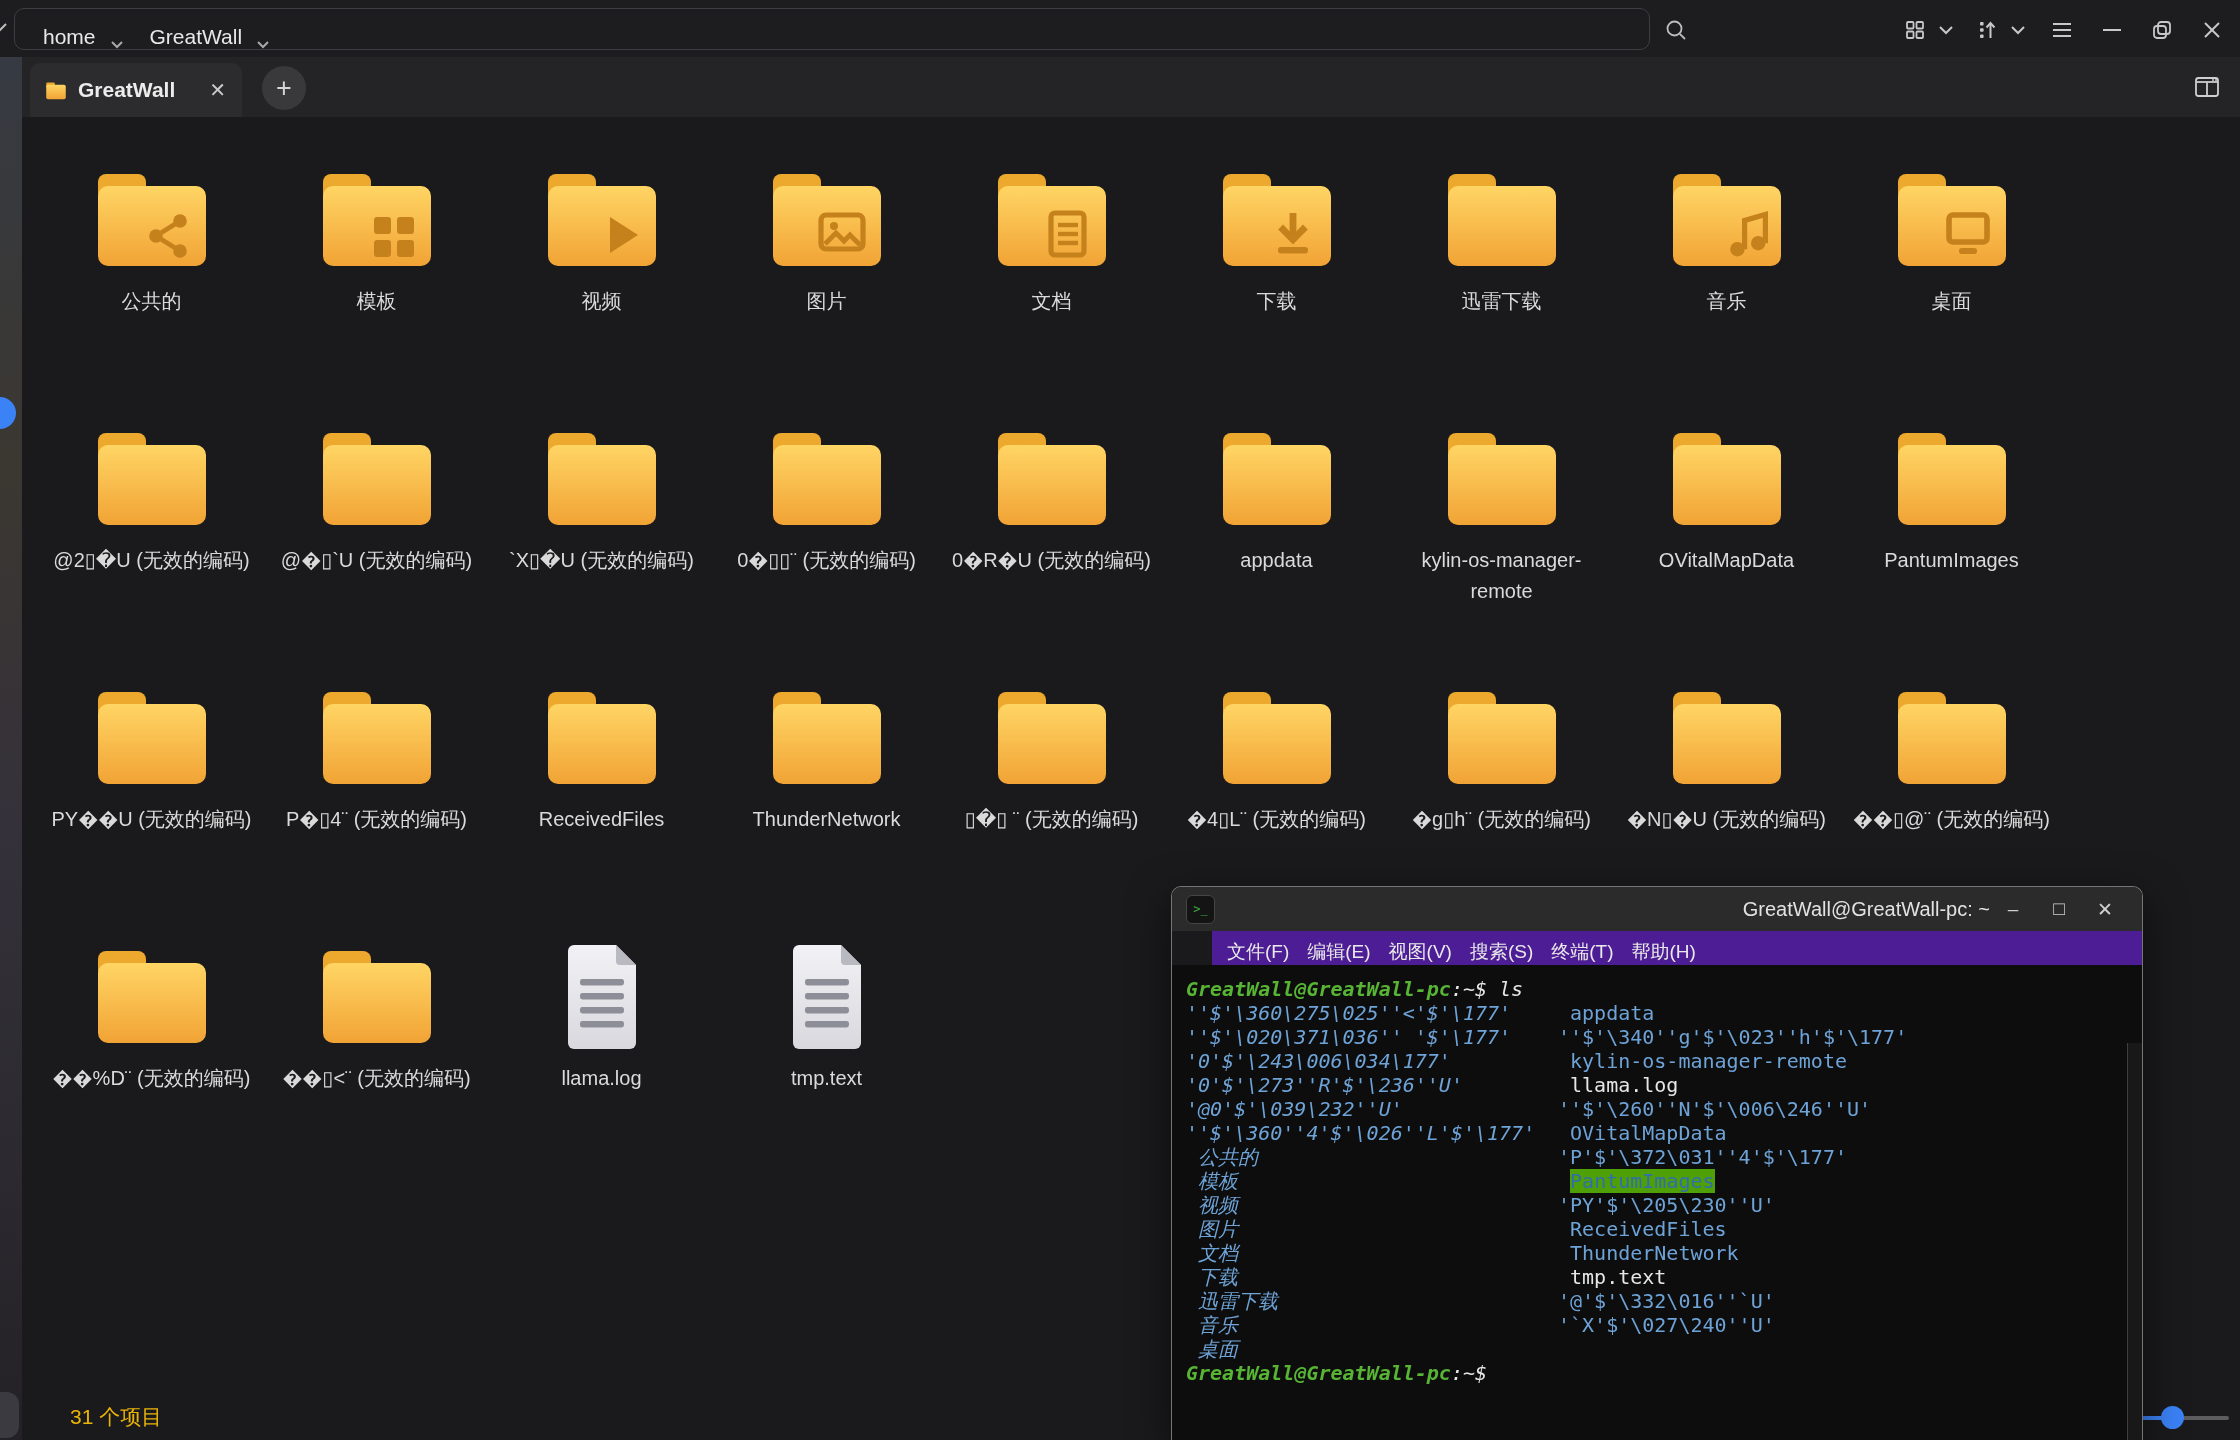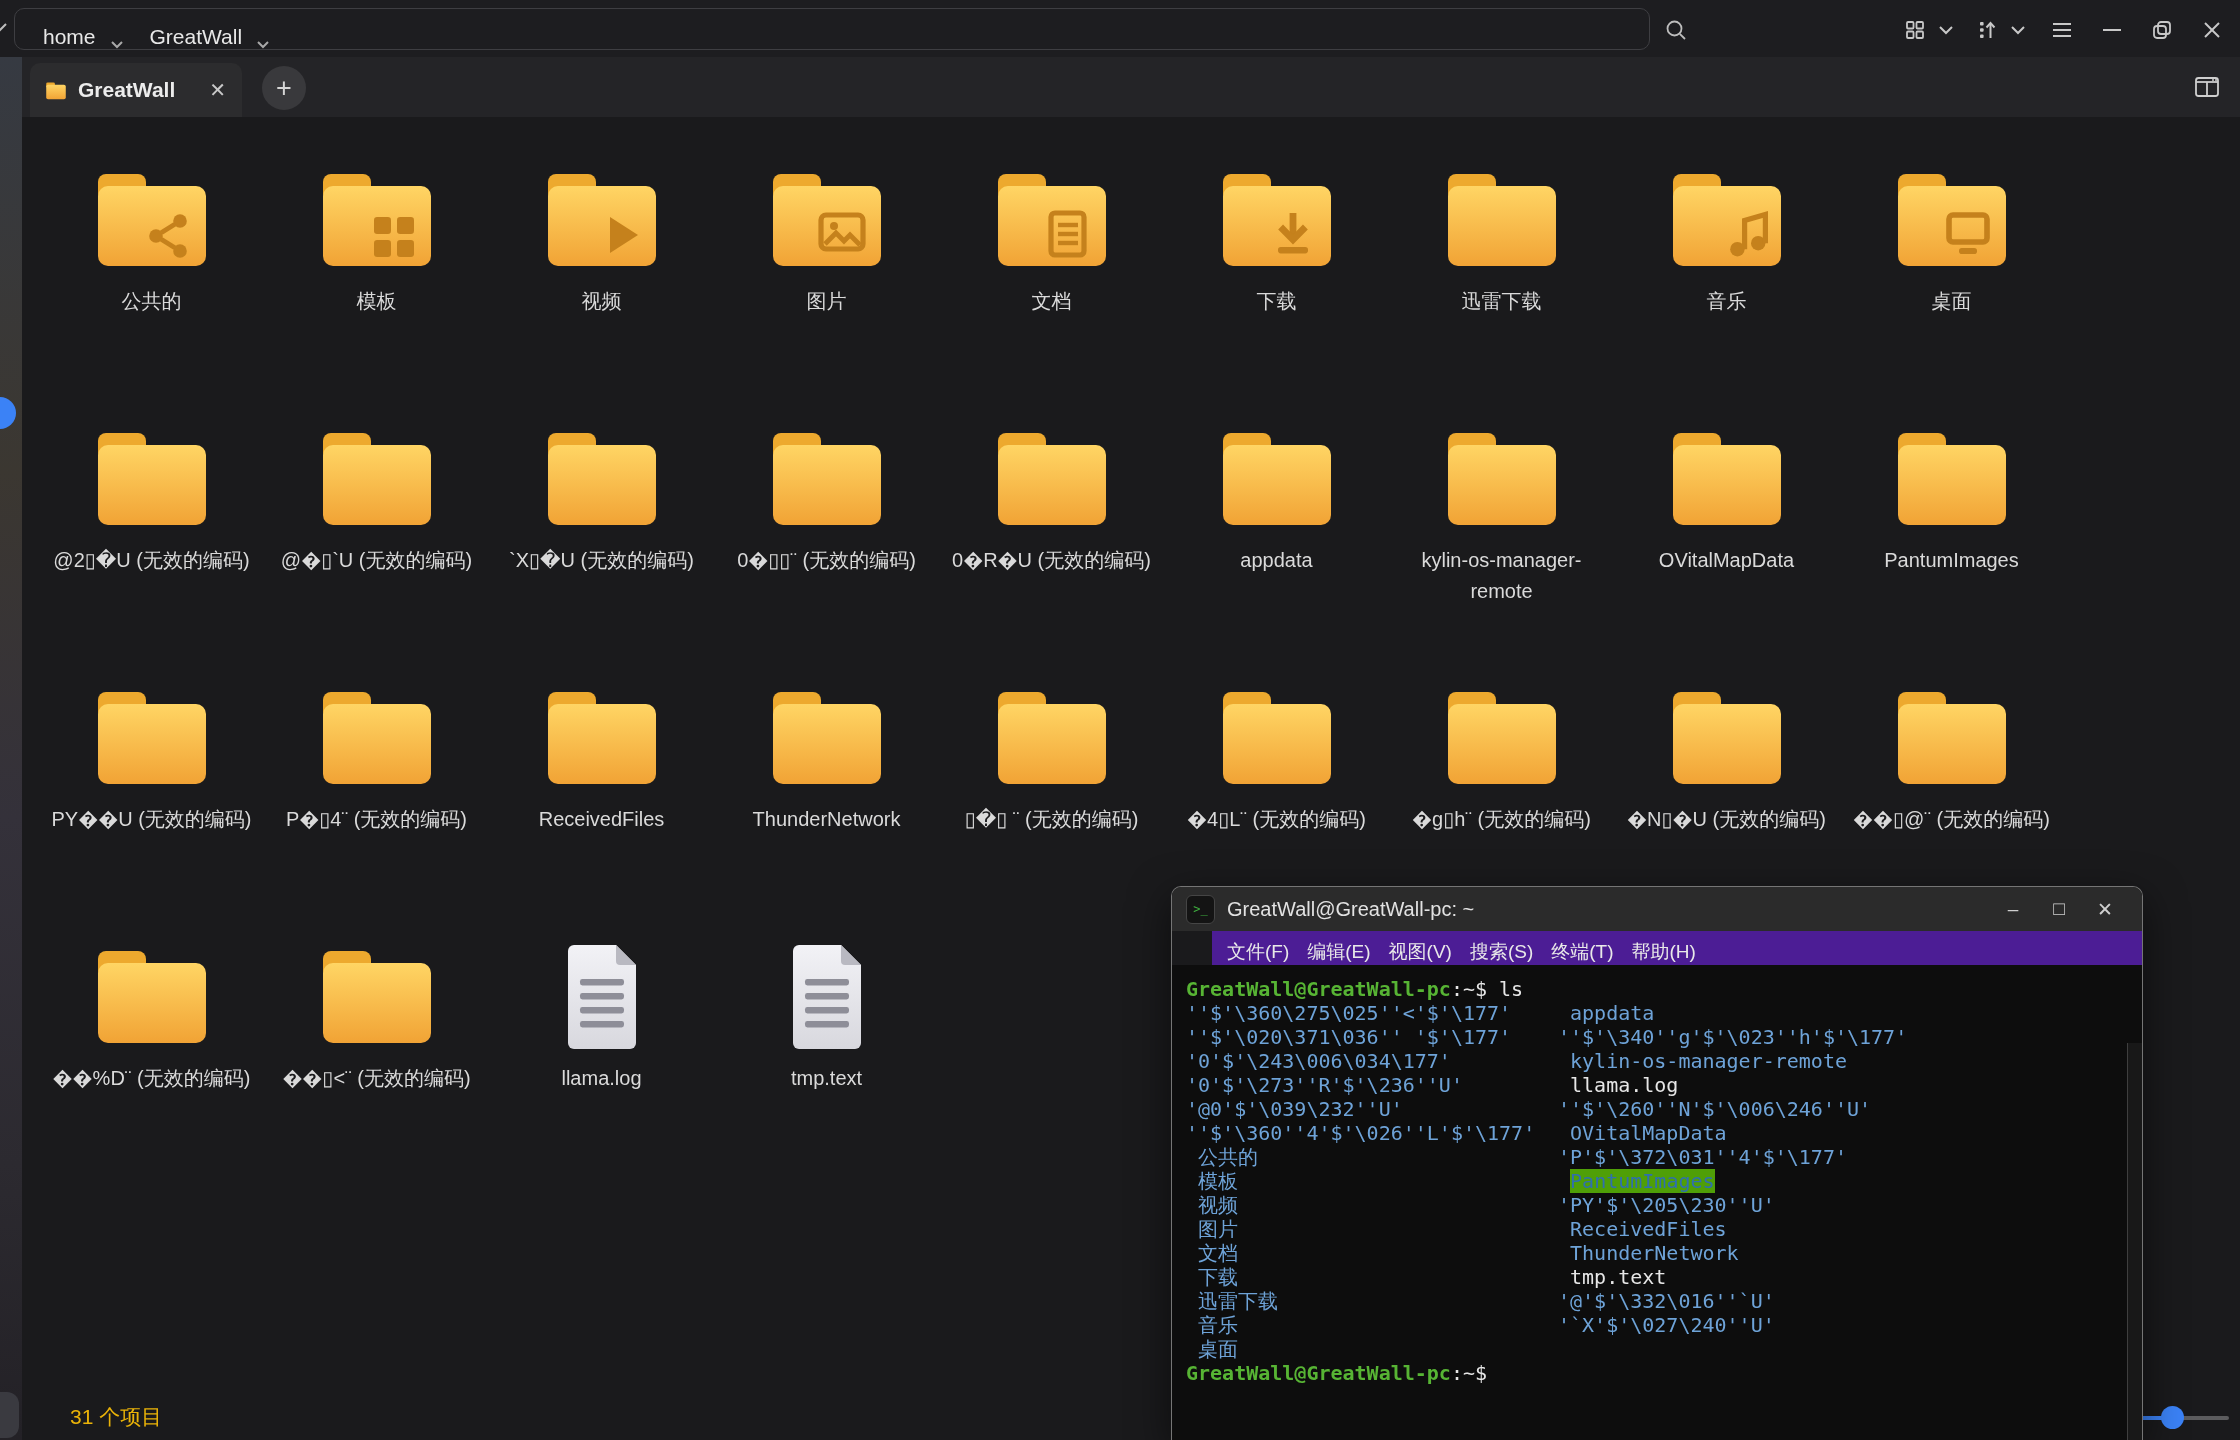--- a/index.html
+++ b/index.html
@@ -35,27 +35,27 @@
   
   .statusbar{position:absolute;left:22px;top:1385px;width:2218px;height:55px;background:#1a1a1c;}
   .status-count{position:absolute;left:48px;top:18px;color:#eab308;font-size:21px;}
   .zoom-track{position:absolute;left:2123px;top:1416px;width:106px;height:4px;background:#5c5c5e;border-radius:2px;}
   .zoom-fill{position:absolute;left:2123px;top:1416px;width:49px;height:4px;background:var(--accent_blue);border-radius:2px;}
   .zoom-knob{position:absolute;left:2161px;top:1406px;width:23px;height:23px;border-radius:50%;background:var(--accent_blue);}
   
   .term{position:absolute;left:1171px;top:886px;width:972px;height:554px;border:1px solid #757575;border-bottom:none;border-radius:10px 10px 0 0;box-shadow:0 12px 40px rgba(0,0,0,.55);overflow:hidden;box-sizing:border-box;}
   .term-title{height:44px;background:#2b2b2b;display:flex;align-items:center;padding:0 14px;}
   .term-appicon{width:27px;height:27px;border-radius:6px;background:#141414;border:1px solid #454545;color:#3fae3f;font-family:"DejaVu Sans Mono",monospace;font-size:12px;display:flex;align-items:center;justify-content:center;}
-  .term-title-text{color:#e2e2e2;font-size:20px;margin-left:12px;flex:1;}
+  .term-title-text{color:#e2e2e2;font-size:20px;margin-left:12px;flex:1;text-align:right;}
   .term-ctrl{color:#cfcfcf;font-size:19px;width:46px;text-align:center;}
   .term-menubar{height:34px;background:#4c1d95;display:flex;align-items:flex-end;padding:0 6px;margin-left:40px;}
   .menu-item{color:#e9e9e9;font-size:19px;padding:0 9px;}
   .term-body{position:relative;height:476px;background:#0d0d0d;padding:12px 0 0 14px;box-sizing:border-box;font-family:"DejaVu Sans Mono",monospace;font-size:20px;line-height:24px;}
   .term-line{display:flex;white-space:pre;}
-  .term-left{flex:none;width:372px;white-space:pre;overflow:visible;}
+  .term-left{flex:none;width:372px;white-space:pre;overflow:visible;font-style:italic;}
   .term-right{white-space:pre;}
   .t-prompt{color:var(--prompt_green);font-weight:bold;}
   .t-plain{color:#e6e6e6;}
   .t-dir{color:var(--terminal_dir_blue);}
   .t-file{color:#e6e6e6;}
   .t-hl{color:#2f6fae;background:var(--highlight_green);}
   .term-scroll{position:absolute;right:0;top:78px;bottom:0;width:14px;background:#181818;border-left:1px solid #3f3f3f;}
   svg{display:block;}
 </style>
 </head>

